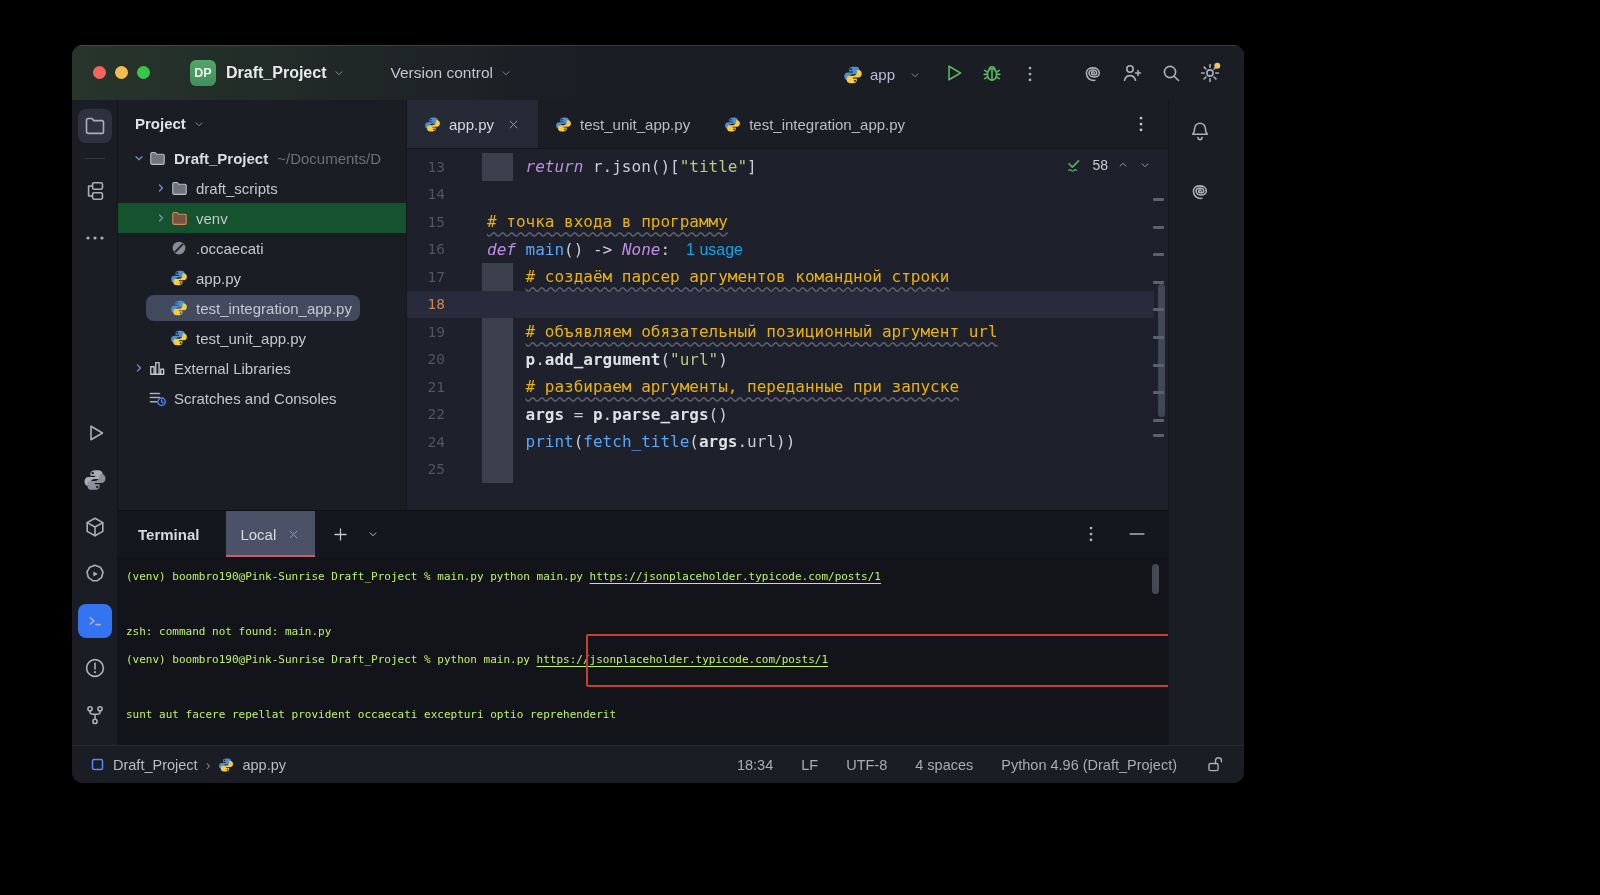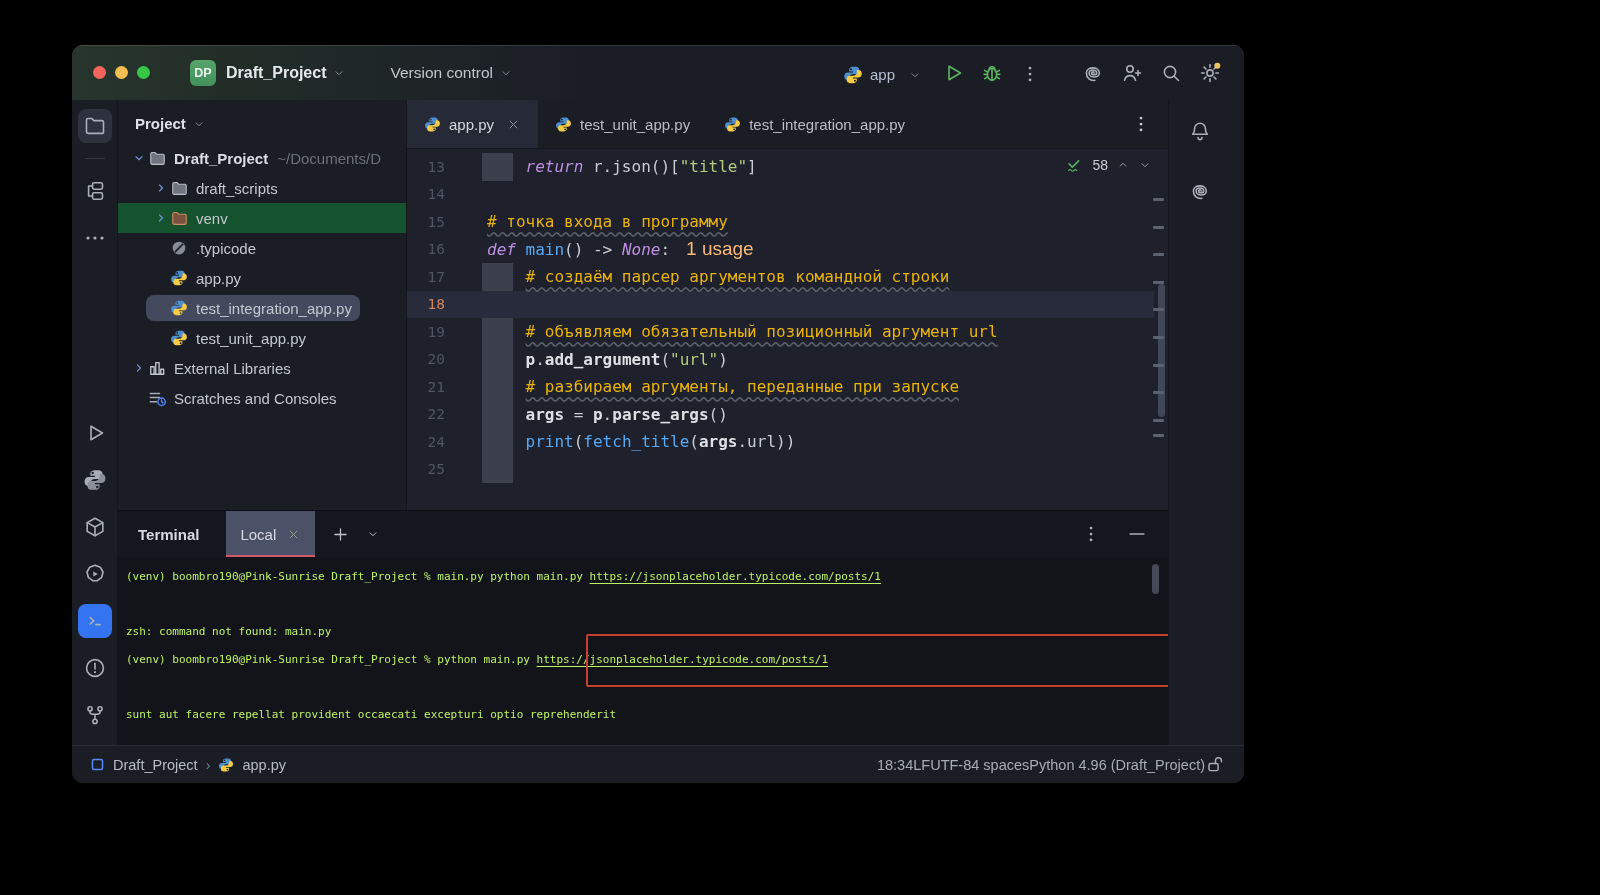--- a/index.html
+++ b/index.html
@@ -56,21 +56,21 @@
   .code-row{position:relative;display:flex;height:27.5px;align-items:center;z-index:1;}
   .gut{width:38px;text-align:right;font-size:14.5px;color:#4f5562;flex-shrink:0;}
   .gut.cur{color:#d08356;}
   .code-row pre{margin:0 0 0 42px;font:inherit;color:#c8ccd4;}
   .seg-k{color:#bd8ee0;font-style:italic;}
   .seg-f{color:#56a8f5;}
   .seg-v{color:#dde0e6;font-weight:700;}
   .seg-s{color:#b3cd7d;}
   .seg-c{color:#eab308;text-decoration:underline;text-decoration-style:wavy;text-decoration-color:rgba(140,148,164,.55);text-underline-offset:4px;}
   .seg-m{outline:1px solid #636a80;border-radius:2px;}
-  .seg-u{font-family:"Liberation Sans",sans-serif;font-size:19px;color:#fdba74;margin-left:16px;}
+  .seg-u{font-family:"Liberation Sans",sans-serif;font-size:16px;color:#0ea5e9;margin-left:16px;}
   .inspect{position:absolute;top:6px;right:16px;display:flex;align-items:center;gap:8px;z-index:5;color:#c9ccd2;font-family:"Liberation Sans",sans-serif;font-size:14px;}
   .inspect .chv{color:#9b9fa9;display:inline-flex;}
   .stripe-mark{position:absolute;right:4px;width:11px;height:3px;border-radius:1px;background:#5c6170;z-index:4;}
   .ethumb{position:absolute;right:3px;width:7px;top:135px;height:133px;border-radius:4px;background:rgba(96,104,126,.55);z-index:3;}
   
   .term-header{height:46px;display:flex;align-items:stretch;background:#15171e;border-top:1px solid #0e0f14;}
   .term-header .title{color:#d7d9de;font-weight:700;font-size:15px;align-self:center;margin-left:20px;}
   .ttab{margin-left:27px;padding:0 14px;display:flex;align-items:center;gap:10px;background:#4b5166;color:#d8dbe3;font-size:15px;position:relative;}
   .ttab .x{color:#a09c8a;display:inline-flex;}
   .ttab::after{content:"";position:absolute;left:0;right:0;bottom:0;height:2px;background:#cf5a68;}
@@ -81,21 +81,21 @@
   .tlink{text-decoration:underline;text-underline-offset:3px;}
   .redbox{position:absolute;left:468px;top:77px;width:613px;height:49px;border:2.5px solid #c4412e;border-radius:2px;z-index:6;}
   .tthumb{position:absolute;right:9px;top:7px;width:7px;height:30px;border-radius:4px;background:rgba(110,116,134,.55);}
   
   .strip-r{width:76px;border-left:1px solid #15161c;display:flex;flex-direction:column;align-items:flex-start;padding:14px 0 0 14px;box-sizing:border-box;gap:26px;}
   .strip-r .sbtn{margin-bottom:0;}
   
   .statusbar{height:38px;display:flex;align-items:center;border-top:1px solid #272a33;background:#1b1d25;padding:0 18px;box-sizing:border-box;font-size:14.5px;color:#a8acb4;}
   .bc{display:flex;align-items:center;gap:8px;color:#b8bcc4;}
   .bc .sep{color:#7a7e87;}
-  .sb-right{margin-left:auto;display:flex;align-items:center;}
+  .sb-right{margin-left:auto;display:flex;align-items:center;gap:28px;}
 </style>
 </head>
 <body>
 
 <div class="window">
 
   <div class="titlebar">
     <div class="traffic">
       <div class="tl r"></div>
       <div class="tl y"></div>
@@ -327,21 +327,21 @@
               </div>
               <div class="trow" style="padding-left: 34px;">
                 <span class="inner">
                   <span class="tchev"></span>
                   <span class="ticon">
                     <svg width="18" height="18" viewBox="0 0 24 24">
                       <circle cx="12" cy="12" r="8.5" fill="#878c96"></circle>
                       <path d="M6.6 17.4L17.4 6.6" stroke="#1b1d25" stroke-width="2.2"></path>
                     </svg>
                   </span>
-                  <span class="tlabel">.typicode</span>
+                  <span class="tlabel">.occaecati</span>
                 </span>
               </div>
               <div class="trow" style="padding-left: 34px;">
                 <span class="inner">
                   <span class="tchev"></span>
                   <span class="ticon">
                     <svg width="18" height="18" viewBox="0 0 24 24">
                       <path fill="#4e8fd0" d="M12 2.2c-2.9 0-4.6 1.3-4.6 3.4v2.2h4.7v1.1H5.5c-2.2 0-4 1.8-4 4.6s1.6 4.6 3.8 4.6h2v-2.7c0-2.4 2-4.3 4.4-4.3h4.5c1.9 0 3.3-1.5 3.3-3.4V5.6c0-2-1.8-3.4-4-3.4zm-2.3 1.6a1.2 1.2 0 1 1 0 2.4 1.2 1.2 0 0 1 0-2.4z"></path>
                       <path fill="#f7cb44" d="M12 21.8c2.9 0 4.6-1.3 4.6-3.4v-2.2h-4.7v-1.1h6.6c2.2 0 4-1.8 4-4.6s-1.6-4.6-3.8-4.6h-2v2.7c0 2.4-2 4.3-4.4 4.3H7.8c-1.9 0-3.3 1.5-3.3 3.4v2.1c0 2 1.8 3.4 4 3.4zm2.3-1.6a1.2 1.2 0 1 1 0-2.4 1.2 1.2 0 0 1 0 2.4z"></path>
                     </svg>

